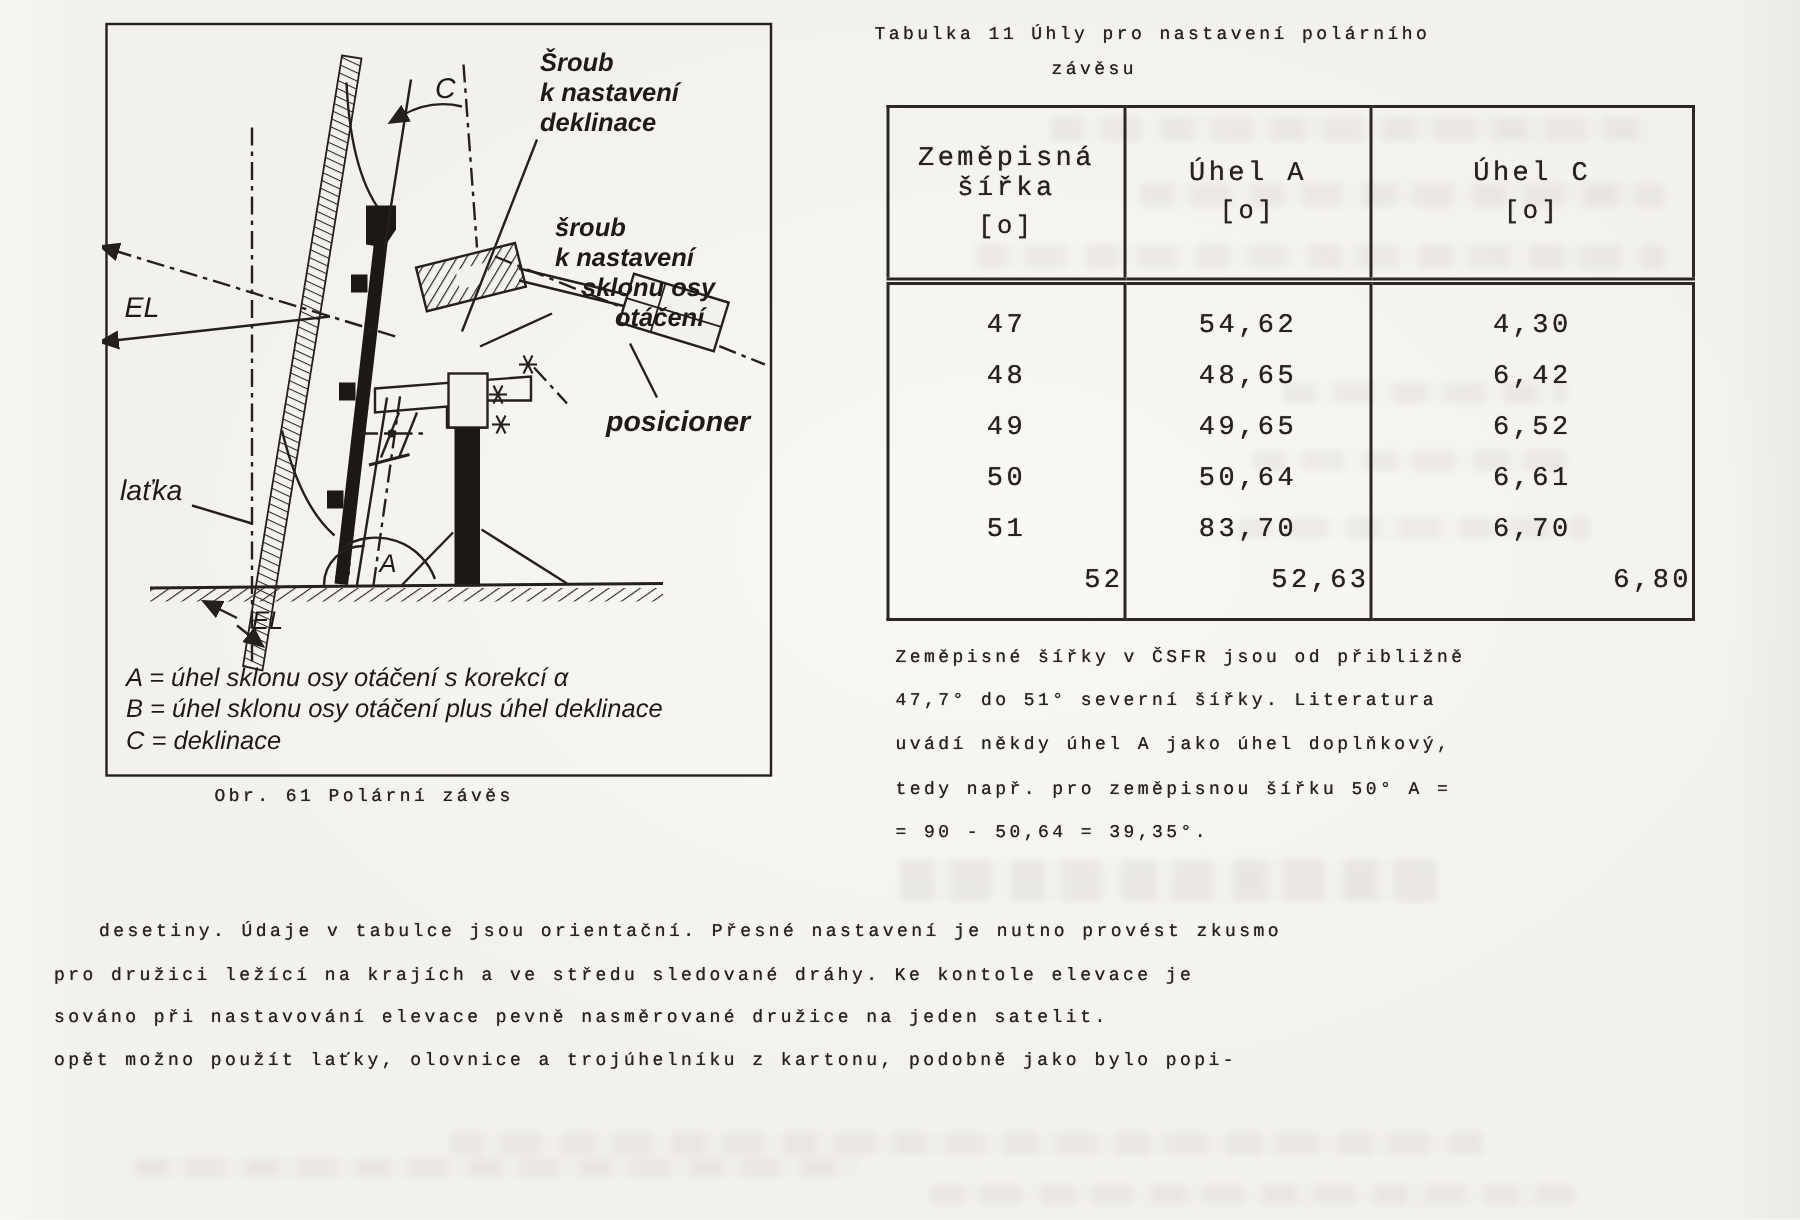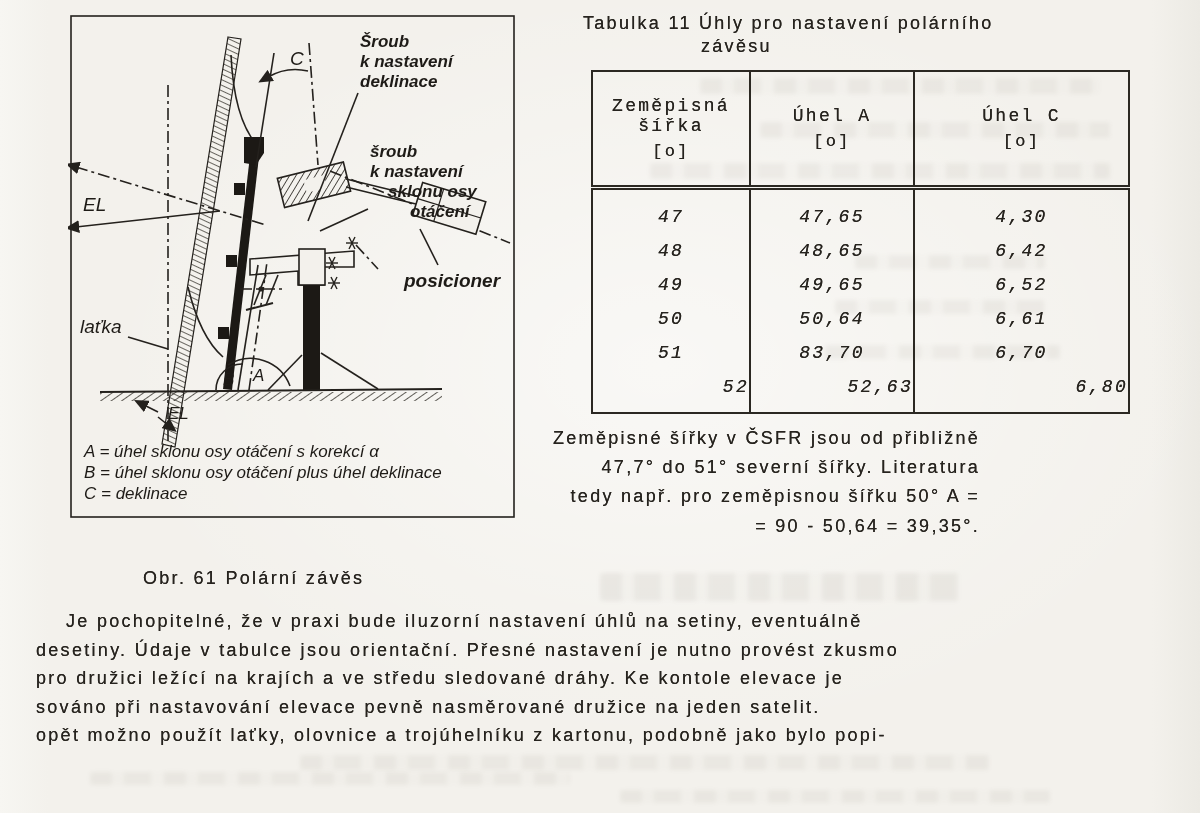--- a/index.html
+++ b/index.html
@@ -8,31 +8,31 @@
     width:1200px;height:813px;
     background:
       radial-gradient(ellipse at 55% 45%, rgba(255,255,255,.5), rgba(0,0,0,0) 60%),
       linear-gradient(90deg, #f7f6f2 0%, #f3f1ec 4%, #f3f1ec 96%, #eceae4 100%),
       #f3f1ec;
     overflow:hidden;
     font-family:"Liberation Mono","DejaVu Sans Mono",monospace;
     color:#24211c;
   }
   .mono{
-    font-family:Liberation Sans, sans-serif;
-    font-size:18px;
+    font-family:Liberation Mono, monospace;
+    font-size:12px;
     letter-spacing:2.3px;
     color:#26231e;
     white-space:nowrap;
     text-shadow:0 0 .5px rgba(30,27,22,.85);
   }
   
   .figure-frame{position:absolute;left:68px;top:13px;width:452px;height:510px;}
   .figure-frame svg{display:block;width:100%;height:100%;}
-  .figure-caption{position:absolute;left:143px;top:568px;}
+  .figure-caption{position:absolute;left:143px;top:524px;}
   
   .lbl{font-family:"Liberation Sans","DejaVu Sans",sans-serif;font-style:italic;font-size:17px;fill:#1e1b17;}
   .lbl-b{font-weight:bold;}
   .lbl-big{font-size:19px;}
   .ink{stroke:#24211d;fill:none;stroke-width:1.6;}
   .ink2{stroke:#24211d;fill:none;stroke-width:2;}
   .dd{stroke:#24211d;fill:none;stroke-width:1.6;stroke-dasharray:12 4 3 4;}
   
   .table-title{position:absolute;left:583px;top:12px;line-height:23px;}
   .table-title .t2{padding-left:118px;}
@@ -40,26 +40,26 @@
     position:absolute;left:591px;top:70px;width:537px;height:327px;
     border-collapse:collapse;table-layout:fixed;
   }
   .angles-table th,.angles-table td{
     font-weight:normal;text-align:center;vertical-align:middle;
     font-size:18px;letter-spacing:2.3px;
     color:#26231e;text-shadow:0 0 .5px rgba(30,27,22,.85);
     padding:0;
   }
   .angles-table th{border:2px solid #2b2822;border-bottom:5px double #2b2822;height:113px;}
-  .angles-table td{border-left:2px solid #2b2822;border-right:2px solid #2b2822;height:34px;font-style:italic;}
+  .angles-table td{border-left:2px solid #2b2822;border-right:2px solid #2b2822;height:34px;}
   .angles-table tr.first td{padding-top:10px;}
   .angles-table tr.last td{border-bottom:2px solid #2b2822;padding-bottom:8px;text-align:right;}
   .hdr-unit{margin-top:6px;font-size:17px;}
   
-  .note{position:absolute;left:553px;top:424px;line-height:29.2px;text-align:right;}
+  .note{position:absolute;left:597px;top:424px;line-height:29.2px;}
   .body-text{position:absolute;left:36px;top:607px;line-height:28.6px;}
   .body-text .line:first-child{padding-left:30px;}
   
   .smudge{
     position:absolute;
     background:repeating-linear-gradient(90deg, rgba(118,110,96,.55) 0 22px, rgba(118,110,96,.15) 22px 34px, rgba(118,110,96,.5) 34px 61px, rgba(118,110,96,.1) 61px 74px);
     opacity:.14;filter:blur(2.2px);border-radius:3px;pointer-events:none;
   }
 </style>
 </head>
@@ -225,21 +225,21 @@
         </th>
         <th>
           <div>Úhel C</div>
           <div class="hdr-unit">[o]</div>
         </th>
       </tr>
     </thead>
     <tbody>
       <tr class="first">
         <td>47</td>
-        <td>47,65</td>
+        <td>54,62</td>
         <td>4,30</td>
       </tr>
       <tr>
         <td>48</td>
         <td>48,65</td>
         <td>6,42</td>
       </tr>
       <tr>
         <td>49</td>
         <td>49,65</td>
@@ -259,25 +259,25 @@
         <td>52</td>
         <td>52,63</td>
         <td>6,80</td>
       </tr>
     </tbody>
   </table>
 
   <div class="note mono">
     <div class="line">Zeměpisné šířky v ČSFR jsou od přibližně</div>
     <div class="line">47,7° do  51° severní šířky. Literatura</div>
+    <div class="line">uvádí někdy úhel A jako úhel doplňkový,</div>
     <div class="line">tedy např. pro zeměpisnou šířku 50°  A =</div>
     <div class="line">= 90 - 50,64 = 39,35°.</div>
   </div>
 
   <div class="body-text mono">
-    <div class="line">Je pochopitelné, že v praxi bude iluzorní nastavení úhlů na setiny, eventuálně</div>
     <div class="line">desetiny. Údaje v tabulce jsou orientační. Přesné nastavení je nutno provést zkusmo</div>
     <div class="line">pro družici ležící na krajích a ve středu sledované dráhy. Ke kontole elevace je</div>
     <div class="line">sováno při nastavování elevace pevně nasměrované družice na jeden satelit.</div>
     <div class="line">opět možno použít laťky, olovnice a trojúhelníku z kartonu, podobně jako bylo popi-</div>
   </div>
 
 </div>
 
 </body></html>

